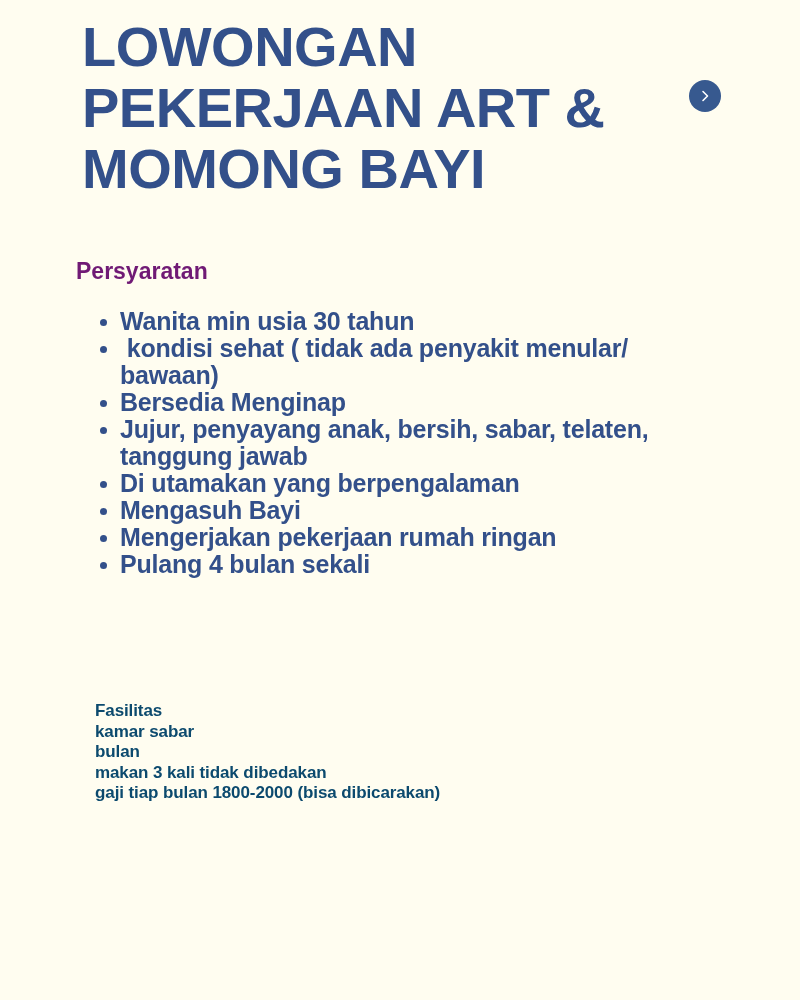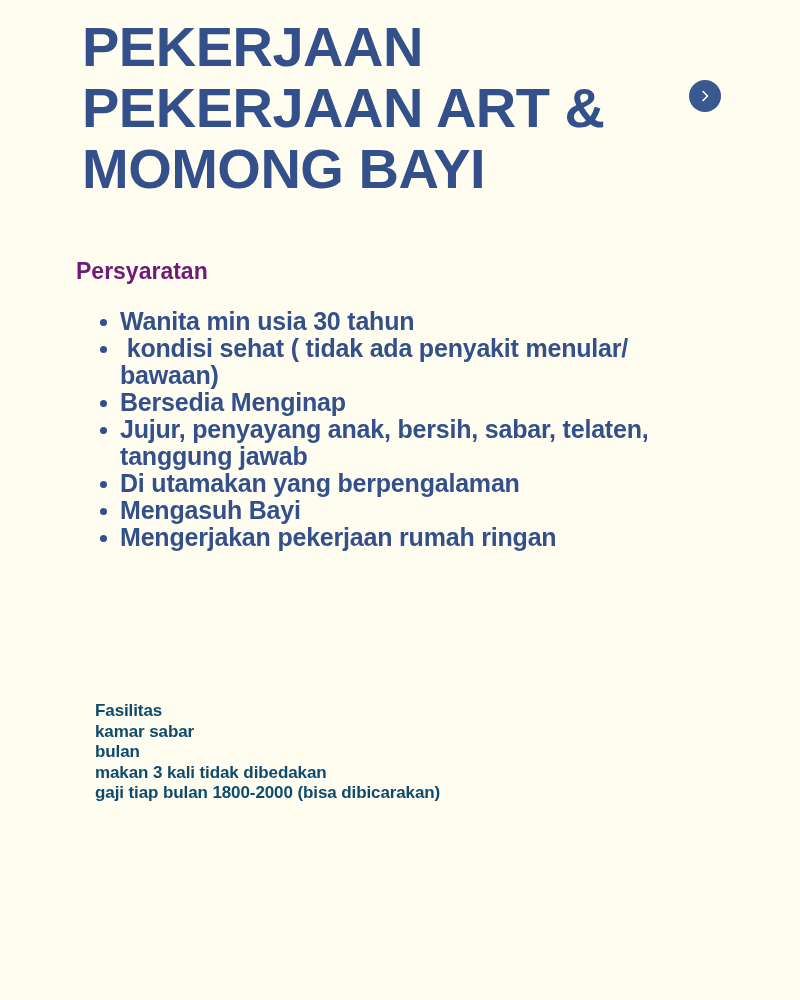--- a/index.html
+++ b/index.html
@@ -119,21 +119,21 @@
     margin: 0;
     white-space: pre-wrap;
   }
 </style>
 </head>
 <body>
 
 <div class="poster">
 
   <div class="title-block">
-    <div class="title-line">PEKERJAAN</div>
+    <div class="title-line">LOWONGAN</div>
     <div class="title-line">PEKERJAAN ART &amp;</div>
     <div class="title-line">MOMONG BAYI</div>
   </div>
 
   <button class="next-button">
     <span>
       <svg width="14" height="14" viewBox="0 0 14 14" aria-hidden="true">
         <polyline points="5,2.5 9.5,7 5,11.5" fill="none" stroke="#ffffff" stroke-width="1.6" stroke-linecap="round" stroke-linejoin="round"></polyline>
       </svg>
     </span>
@@ -142,20 +142,21 @@
   <div class="section-heading">Persyaratan</div>
 
   <ul class="req-list">
     <li class="req-item">Wanita min usia 30 tahun</li>
     <li class="req-item"> kondisi sehat ( tidak ada penyakit menular/ bawaan)</li>
     <li class="req-item">Bersedia Menginap</li>
     <li class="req-item">Jujur, penyayang anak, bersih, sabar, telaten, tanggung jawab</li>
     <li class="req-item">Di utamakan yang berpengalaman</li>
     <li class="req-item">Mengasuh Bayi</li>
     <li class="req-item">Mengerjakan pekerjaan rumah ringan</li>
+    <li class="req-item">Pulang 4 bulan sekali</li>
   </ul>
 
   <div class="fac-block">
     <div class="fac-line">Fasilitas</div>
     <div class="fac-line">kamar sabar</div>
     <div class="fac-line">bulan</div>
     <div class="fac-line">makan 3 kali tidak dibedakan</div>
     <div class="fac-line">gaji tiap bulan 1800-2000 (bisa dibicarakan)</div>
   </div>
 

